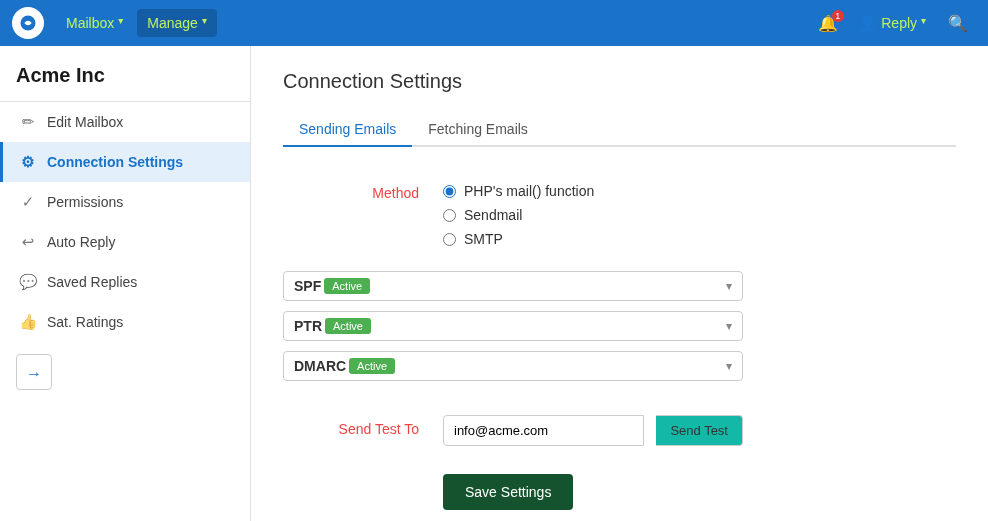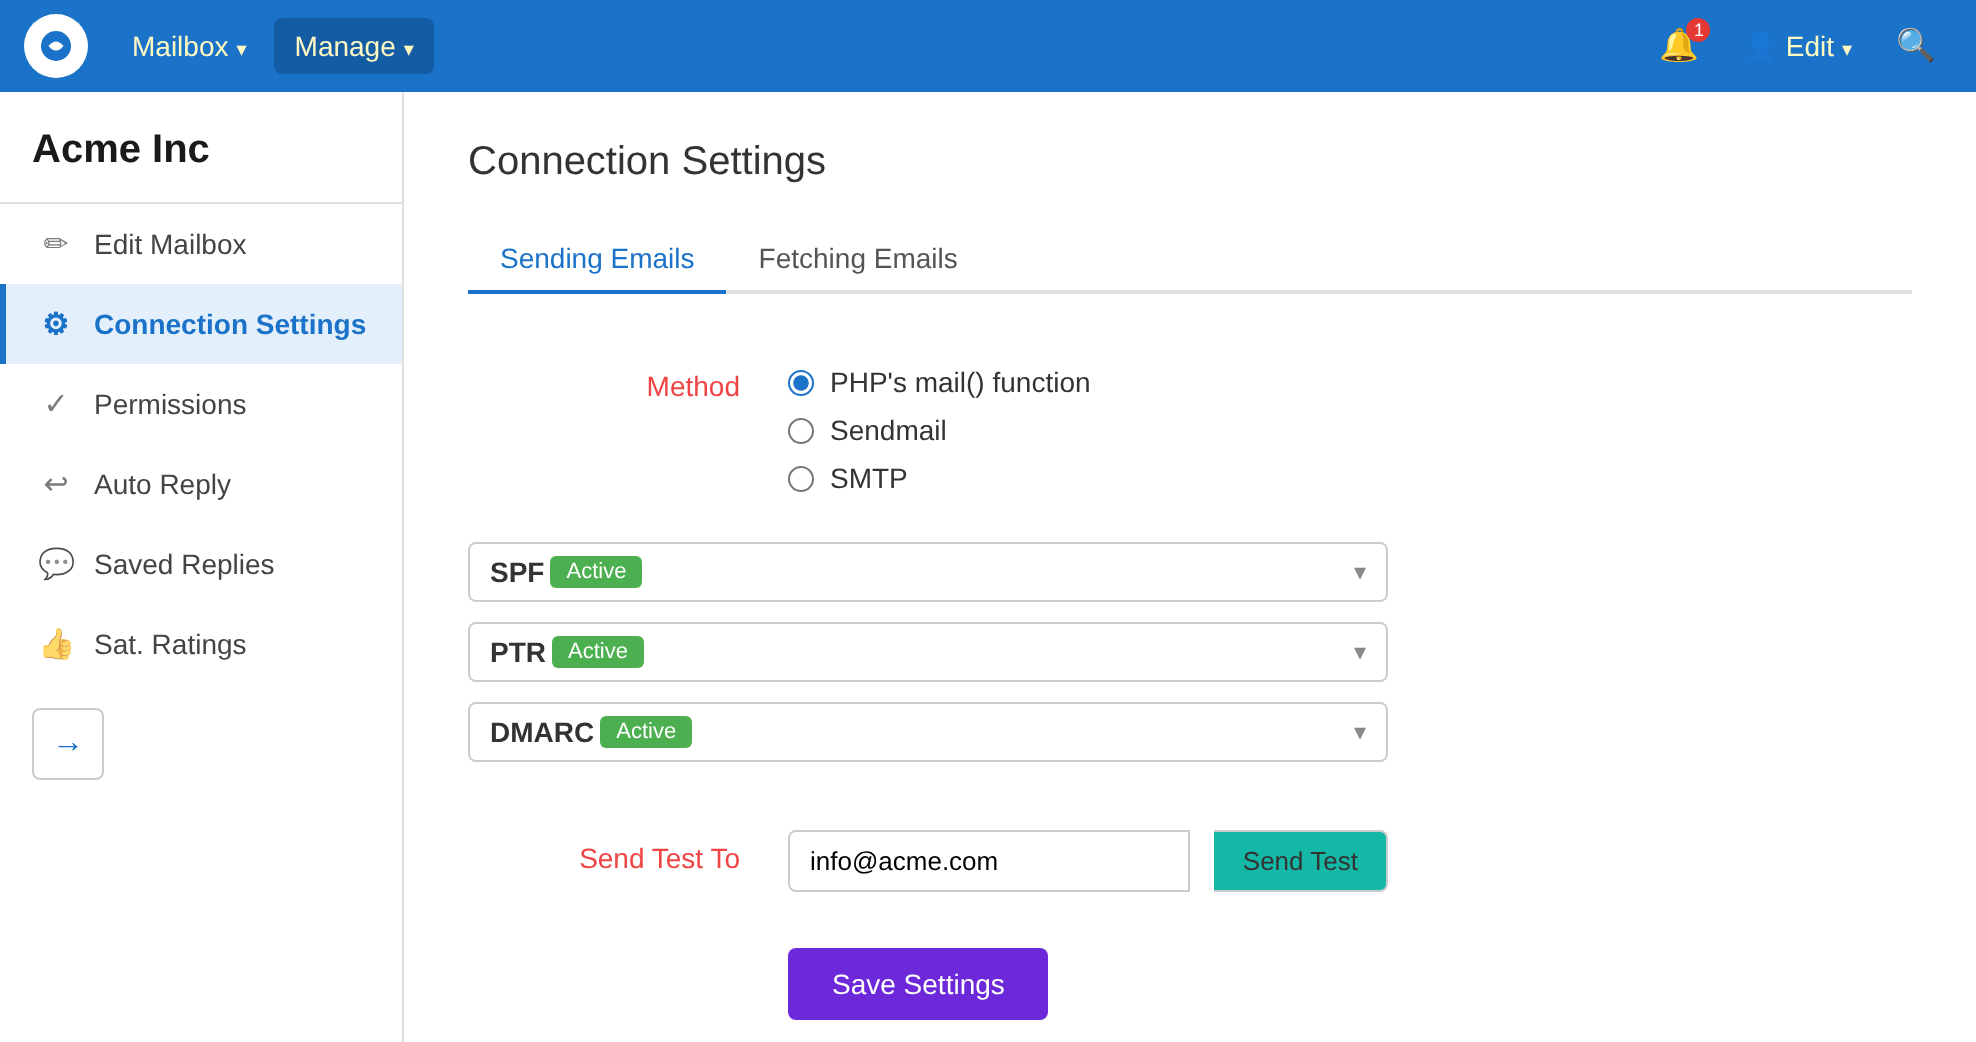--- a/index.html
+++ b/index.html
@@ -16,28 +16,28 @@
     }
     .top-nav .logo-icon {
       width: 32px; height: 32px;
       background: #fff;
       border-radius: 50%;
       display: flex; align-items: center; justify-content: center;
       margin-right: 8px;
     }
     .top-nav .logo-icon svg { width: 18px; height: 18px; fill: #1a73c8; }
     .nav-btn {
-      color: #fef9c3;
+      color: #bef264;
       background: none;
       border: none;
       cursor: pointer;
       font-size: 14px;
       padding: 6px 10px;
       border-radius: 4px;
-      display: flex; align-items: flex-end; gap: 4px;
+      display: flex; align-items: flex-start; gap: 4px;
     }
     .nav-btn.active { background: #145ca4; }
     .nav-spacer { flex: 1; }
     .nav-icon-btn {
       color: #fff;
       background: none;
       border: none;
       cursor: pointer;
       padding: 6px 8px;
       border-radius: 4px;
@@ -55,21 +55,21 @@
       width: 12px; height: 12px;
       display: flex; align-items: center; justify-content: center;
     }
     .chevron { font-size: 10px; }
 
     
     .layout { display: flex; height: calc(521px - 46px); }
 
     
     .sidebar {
-      width: 202px;
+      width: 251px;
       background: #fff;
       border-right: 1px solid #e0e0e0;
       flex-shrink: 0;
       padding-top: 0;
     }
     .sidebar-header {
       padding: 18px 16px 14px 16px;
       font-size: 20px;
       font-weight: bold;
       color: #1a1a1a;
@@ -203,21 +203,21 @@
       border-left: none;
       border-radius: 0 4px 4px 0;
       padding: 7px 14px;
       background: #14b8a6;
       cursor: pointer;
       font-size: 13px;
       color: #333;
     }
 
     .save-btn {
-      background: #6d28d9;
+      background: #14532d;
       color: #fff;
       border: none;
       border-radius: 4px;
       padding: 10px 22px;
       font-size: 14px;
       cursor: pointer;
       margin-top: 4px;
     }
   </style>
 </head>
@@ -238,21 +238,21 @@
     <span>Manage</span>
     <span class="chevron">▾</span>
   </button>
   <div class="nav-spacer"></div>
   <button class="nav-icon-btn">
     <span>🔔</span>
     <span class="badge">1</span>
   </button>
   <button class="nav-btn">
     <span>👤</span>
-    <span>Edit</span>
+    <span>Reply</span>
     <span class="chevron">▾</span>
   </button>
   <button class="nav-icon-btn">
     <span>🔍</span>
   </button>
 </nav>
 
 <div class="layout">
 
   <aside class="sidebar">

